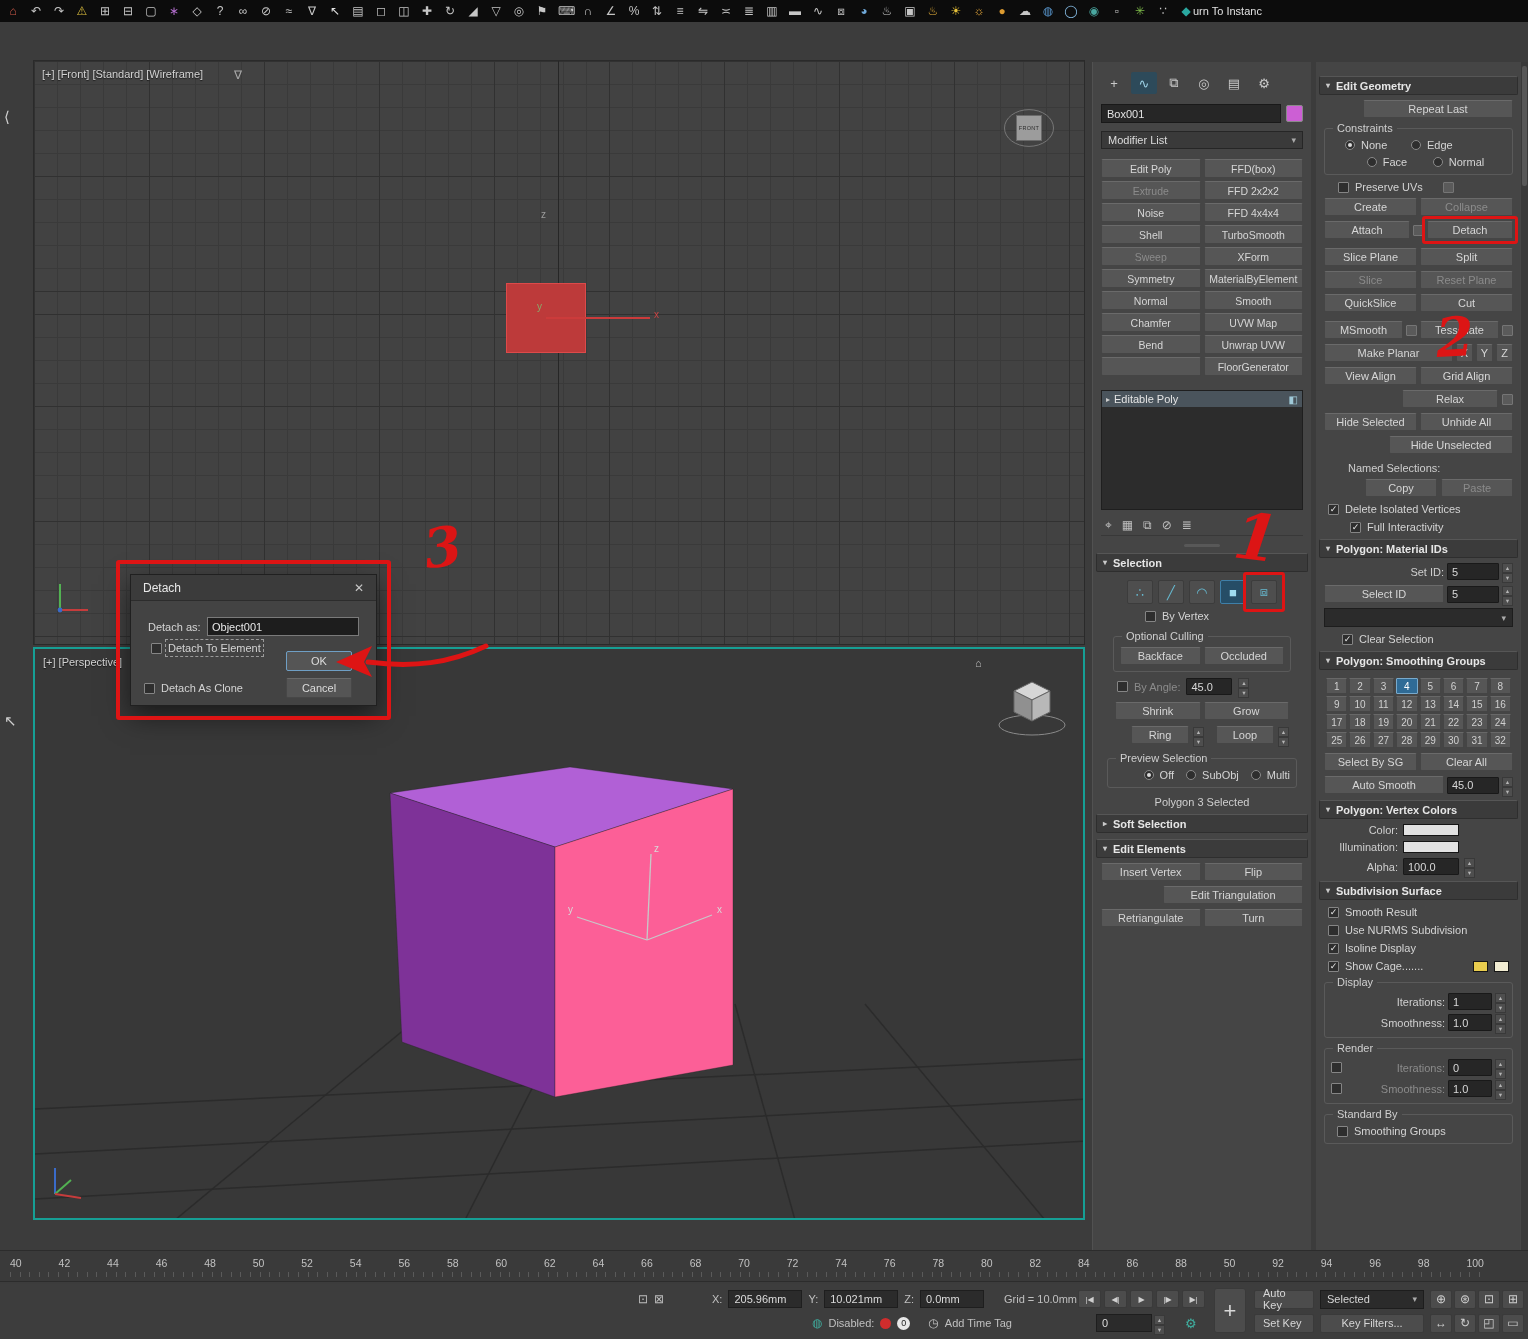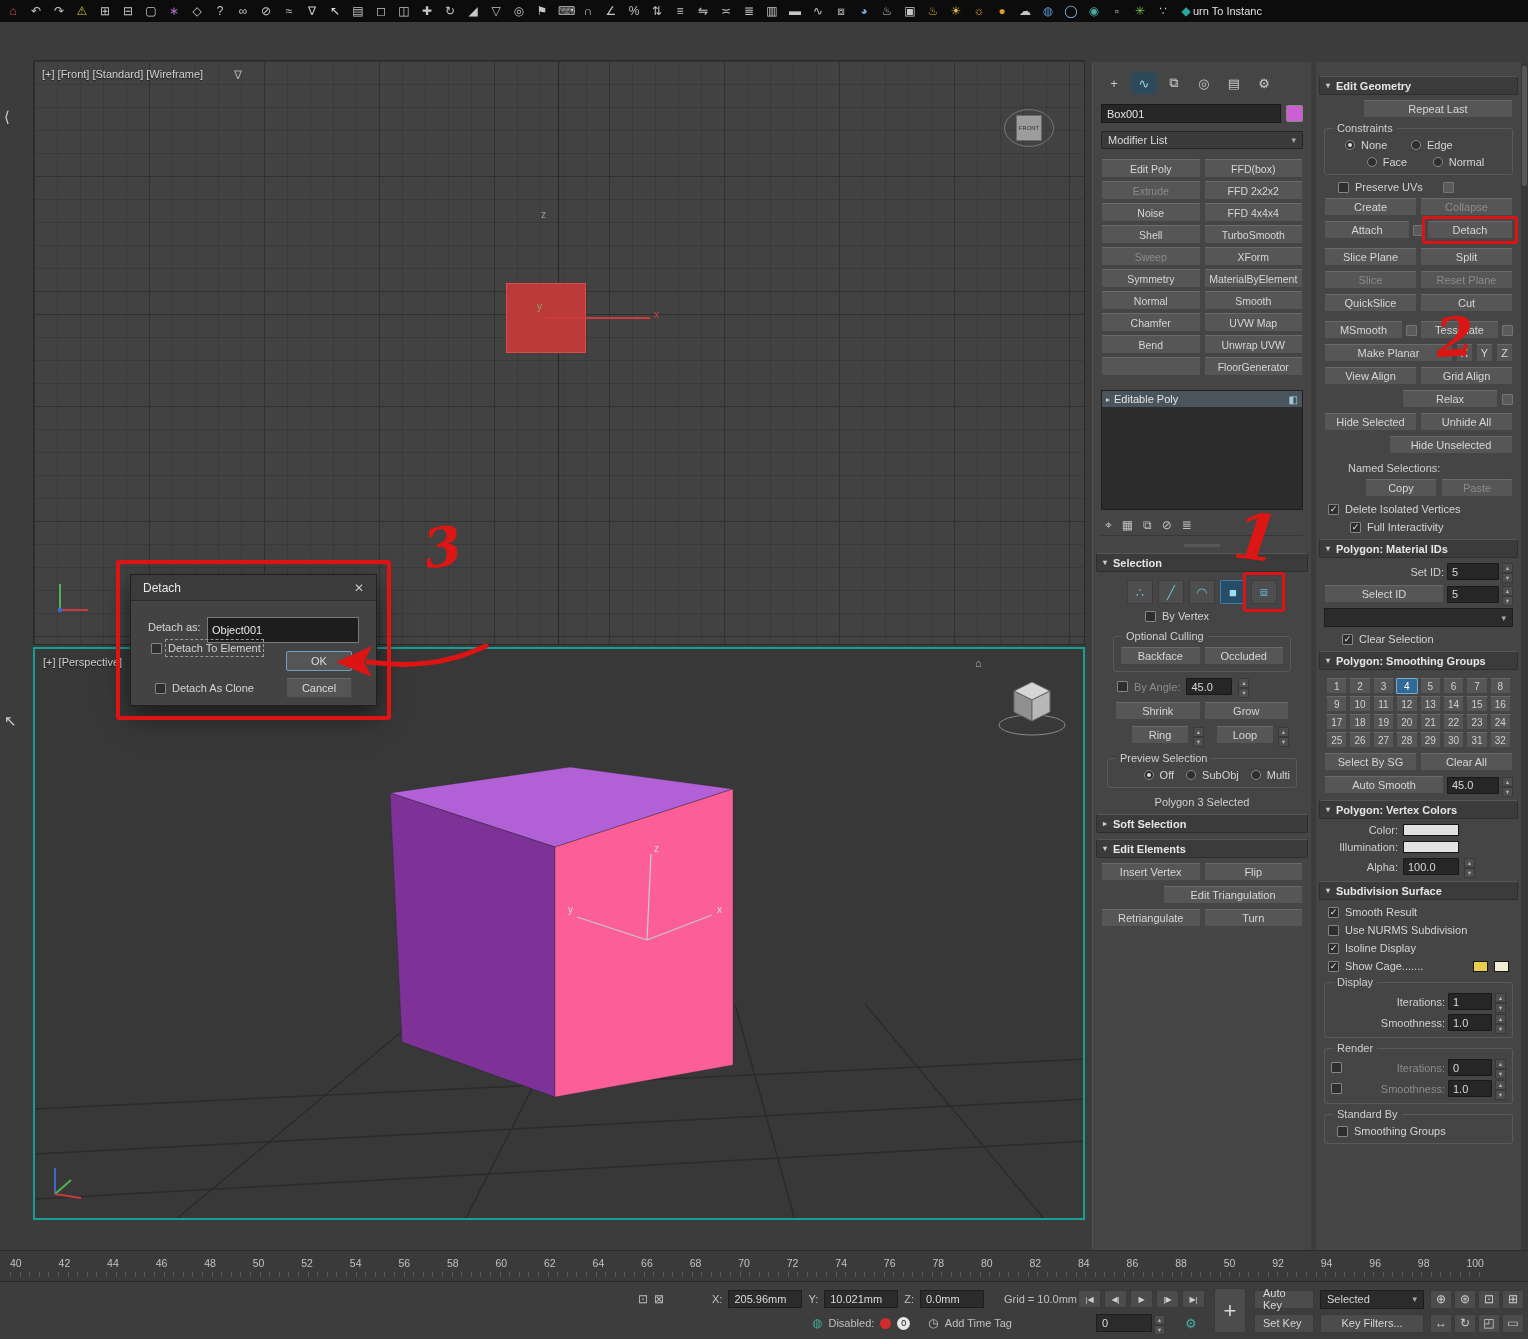--- a/index.html
+++ b/index.html
@@ -36,21 +36,21 @@
   
   .anno-box{position:absolute;border:3px solid #de1414;border-radius:3px;z-index:64;pointer-events:none}
   .anno-num{position:absolute;color:#dc1515;font-family:"DejaVu Serif",serif;font-style:italic;font-weight:bold;z-index:70;pointer-events:none;line-height:1}
   #anno-svg{position:absolute;left:0;top:0;z-index:66;pointer-events:none}
 
   
   #dialog{position:absolute;left:130px;top:574px;width:247px;height:132px;background:#434343;border:1px solid #202020;box-shadow:0 10px 26px rgba(0,0,0,.55);z-index:40}
   #dlg-title{position:absolute;left:0;top:0;right:0;height:26px;background:#3b3b3b;border-bottom:1px solid #2c2c2c;display:flex;align-items:center;padding:0 12px;font-size:12px;color:#e8e8e8}
   #dlg-x{margin-left:auto;color:#c8c8c8;font-size:12px;cursor:default}
   .dlg-lbl{position:absolute;font-size:11px;color:#d6d6d6}
-  #dlg-input{position:absolute;left:76px;top:42px;width:152px;height:26px;background:#1d1d1d;border:1px solid #7a7a7a;color:#e8e8e8;font-size:11px;padding:0 4px;font-family:"Liberation Sans",sans-serif}
+  #dlg-input{position:absolute;left:76px;top:42px;width:152px;height:19px;background:#1d1d1d;border:1px solid #7a7a7a;color:#e8e8e8;font-size:11px;padding:0 4px;font-family:"Liberation Sans",sans-serif}
   .dlg-cbrow{position:absolute;display:flex;align-items:center;gap:6px}
   .dlg-cbrow .focus{outline:1px dashed #9a9a9a;outline-offset:2px}
   .dlg-btn{position:absolute;left:155px;width:66px;height:20px;background:#555555;border:1px solid #474747;border-top-color:#6a6a6a;border-radius:2px;color:#dcdcdc;display:flex;align-items:center;justify-content:center;font-size:11px}
   #dlg-ok{top:76px;border:1px solid #6f9fc5}
   #dlg-cancel{top:103px}
 
   
   #panel1{position:absolute;left:1092px;top:62px;width:219px;height:1190px;background:#454545;border-left:1px solid #515151}
   #panel2{position:absolute;left:1316px;top:62px;width:205px;height:1190px;background:#454545}
   #rightedge{position:absolute;left:1521px;top:62px;width:7px;height:1190px;background:#393939}
@@ -273,21 +273,21 @@
   <div id="dlg-title">
     <span>Detach</span>
     <span id="dlg-x">✕</span>
   </div>
   <span class="dlg-lbl" style="left:17px;top:46px">Detach as:</span>
   <input id="dlg-input" value="Object001" style="">
   <div class="dlg-cbrow" style="left:20px;top:67px">
     <span class="cb"></span>
     <span class="focus">Detach To Element</span>
   </div>
-  <div class="dlg-cbrow" style="left:24px;top:107px">
+  <div class="dlg-cbrow" style="left:13px;top:107px">
     <span class="cb"></span>
     <span>Detach As Clone</span>
   </div>
   <div class="dlg-btn" id="dlg-ok">OK</div>
   <div class="dlg-btn" id="dlg-cancel">Cancel</div>
 </div>
 
 <div id="panel1">
   <div id="tabs">
       <span class="tab">+</span>

